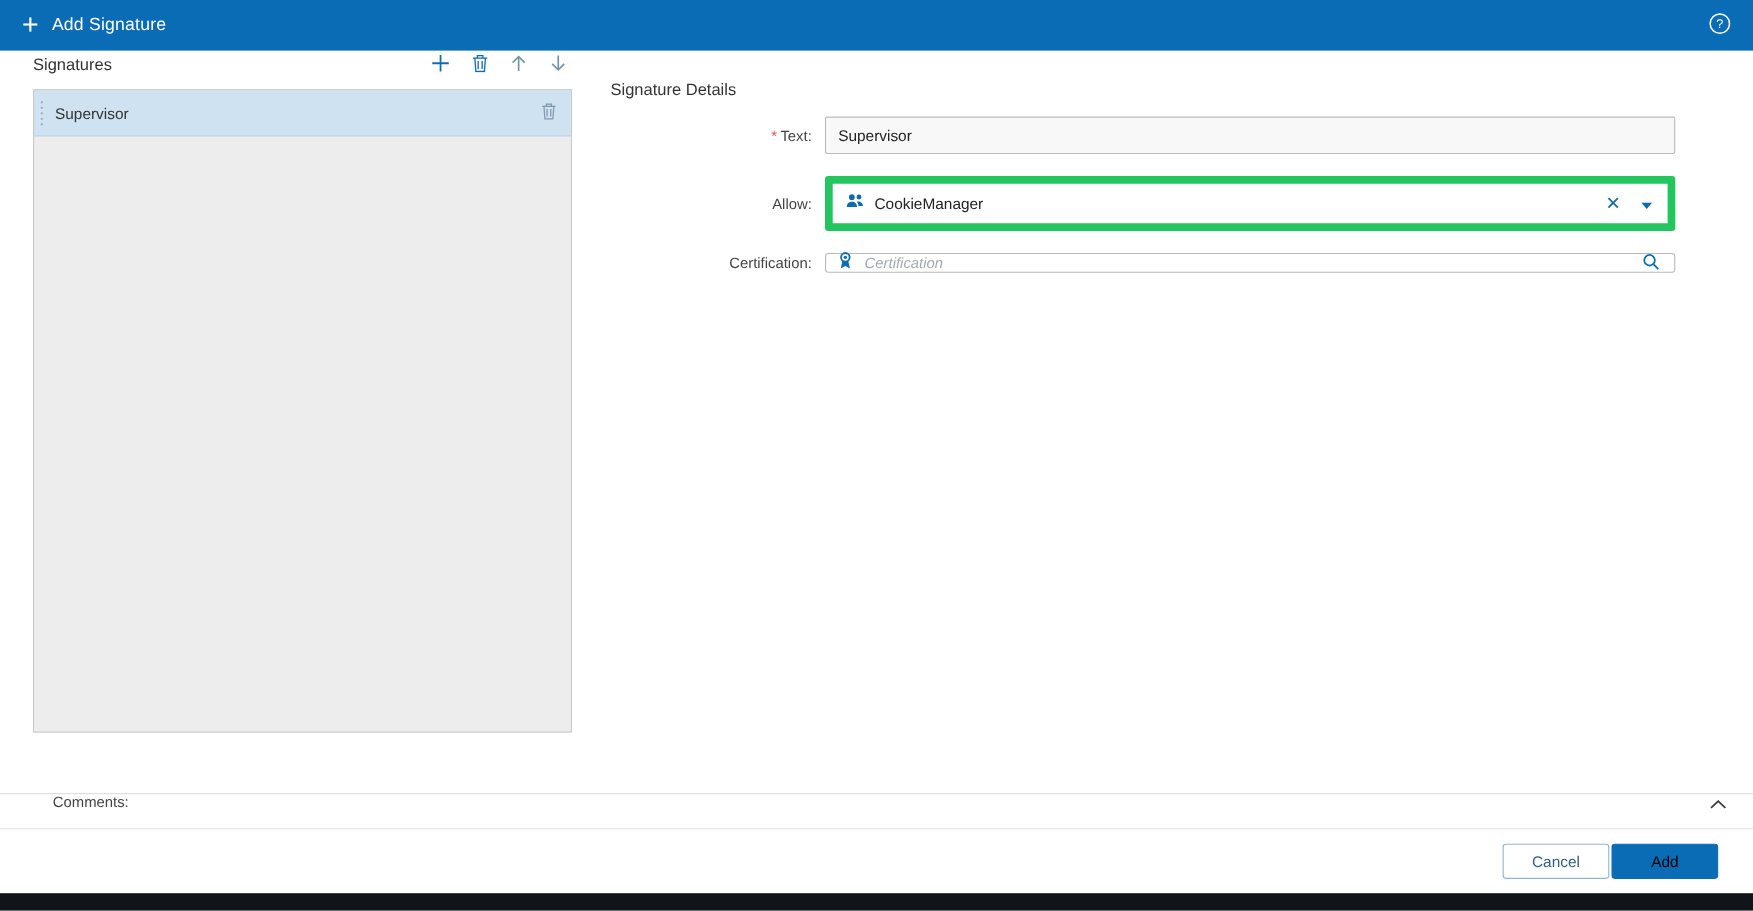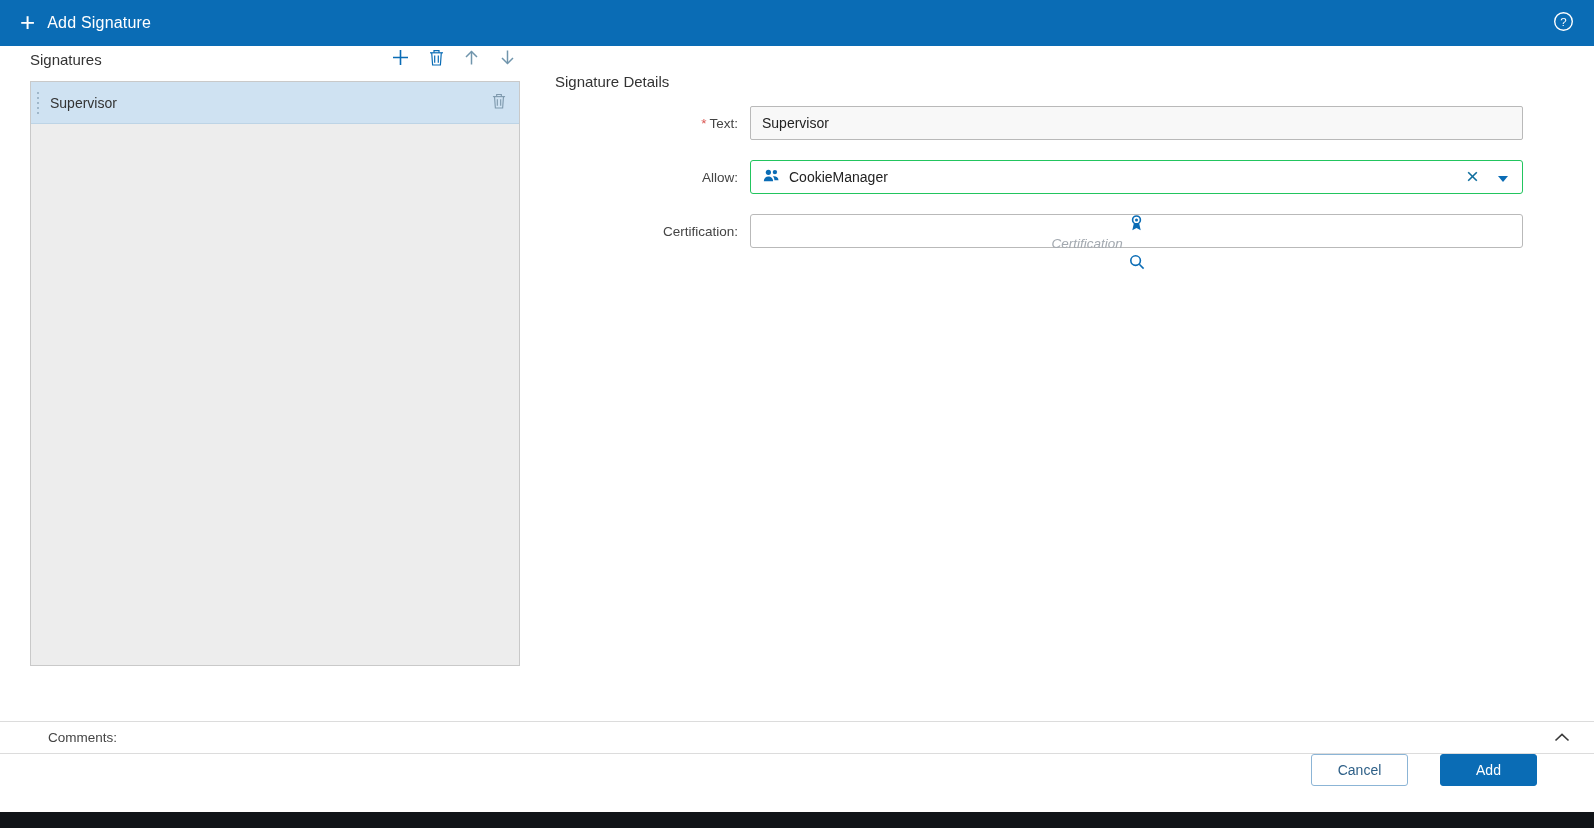--- a/index.html
+++ b/index.html
@@ -57,30 +57,30 @@
   .required-marker { color:#d9534f; margin-right:3px; }
   .field { width:773px; }
 
   .text-input {
     width:100%; height:34px; border:1px solid #b9b9b9; border-radius:2px;
     background:#f8f8f8; padding:0 11px; font-size:14px; color:#222;
     font-family:"Liberation Sans", sans-serif; outline:none;
   }
 
   .role-select {
-    height:34px; border:1px solid #22c55e; border-radius:3px; background:#fff;
+    height:50px; border:7px solid #22c55e; border-radius:3px; background:#fff;
     display:flex; align-items:center; padding:0 12px; cursor:pointer;
   }
   .role-value { font-size:14px; color:#222; margin-left:9px; }
   .clear-btn { margin-left:auto; background:none; border:none; padding:2px; cursor:pointer; display:flex; align-items:center; }
   .caret-btn { margin-left:16px; background:none; border:none; padding:2px; cursor:pointer; display:flex; align-items:center; }
 
   .cert-wrap {
-    height:34px; border:1px solid #b9b9b9; border-radius:3px; background:#fff;
-    display:flex; align-items:center; padding:0 11px;flex-direction:column;
+    height:18px; border:1px solid #b9b9b9; border-radius:3px; background:#fff;
+    display:flex; align-items:center; padding:0 11px;
   }
   .cert-input {
     flex:1; margin-left:9px; border:none; outline:none; background:transparent;
     font-size:13.5px; font-style:italic; color:#222;
     font-family:"Liberation Sans", sans-serif;
   }
   .cert-input::placeholder { color:#a3a9b0; font-style:italic; }
   .search-btn { background:none; border:none; padding:2px; cursor:pointer; display:flex; align-items:center; }
 
   .toggle {
@@ -88,36 +88,36 @@
     border-radius:12px; background:#f2f9fe; cursor:pointer; padding:0;
   }
   .toggle-knob {
     position:absolute; left:2px; top:2px; width:13px; height:13px;
     border-radius:50%; background:#0a6cb5;
   }
 
   
   .comments-bar {
     flex:0 0 33px; border-top:1px solid #dcdcdc; border-bottom:1px solid #dcdcdc;
-    display:flex; align-items:center; padding:0 22px 0 48px;
+    display:flex; align-items:flex-start; padding:0 22px 0 48px;
     font-size:13.5px; color:#444; background:#fff;
   }
   .collapse-btn { margin-left:auto; background:none; border:none; padding:2px; cursor:pointer; display:flex; align-items:center; }
 
   
   .footer {
-    flex:0 0 58px; display:flex; align-items:flex-start; justify-content:flex-end;
-    gap:32px; padding-right:57px; background:#fff;
+    flex:0 0 58px; display:flex; align-items:center; justify-content:flex-end;
+    gap:2px; padding-right:32px; background:#fff;
   }
   .btn {
     height:32px; min-width:97px; border-radius:3px; font-size:14px;
     font-family:"Liberation Sans", sans-serif; cursor:pointer; padding:0 14px;
   }
   .btn-cancel { background:#fff; border:1px solid #8cb5d6; color:#2d5f87; }
-  .btn-add { background:#0a6cb5; border:1px solid #0a6cb5; color:#ffffff; }
+  .btn-add { background:#0a6cb5; border:1px solid #0a6cb5; color:#000000; }
 
   .bottom-strip { flex:0 0 16px; background:#111418; }
 </style>
 </head>
 <body>
 
 <div class="header">
   <span class="header-plus">+</span>
   <span class="header-title">Add Signature</span>
   <span class="header-spacer"></span>

